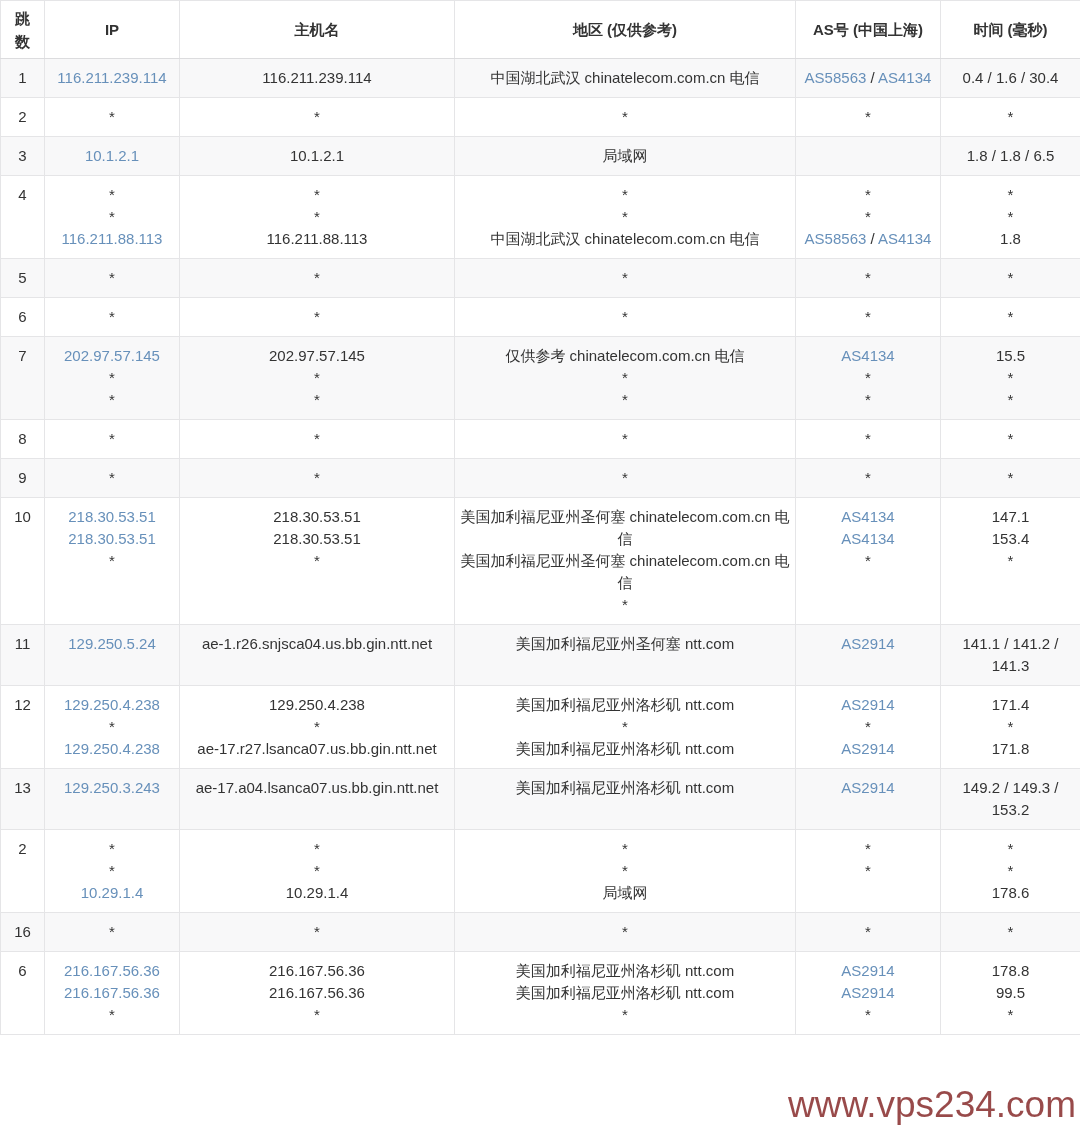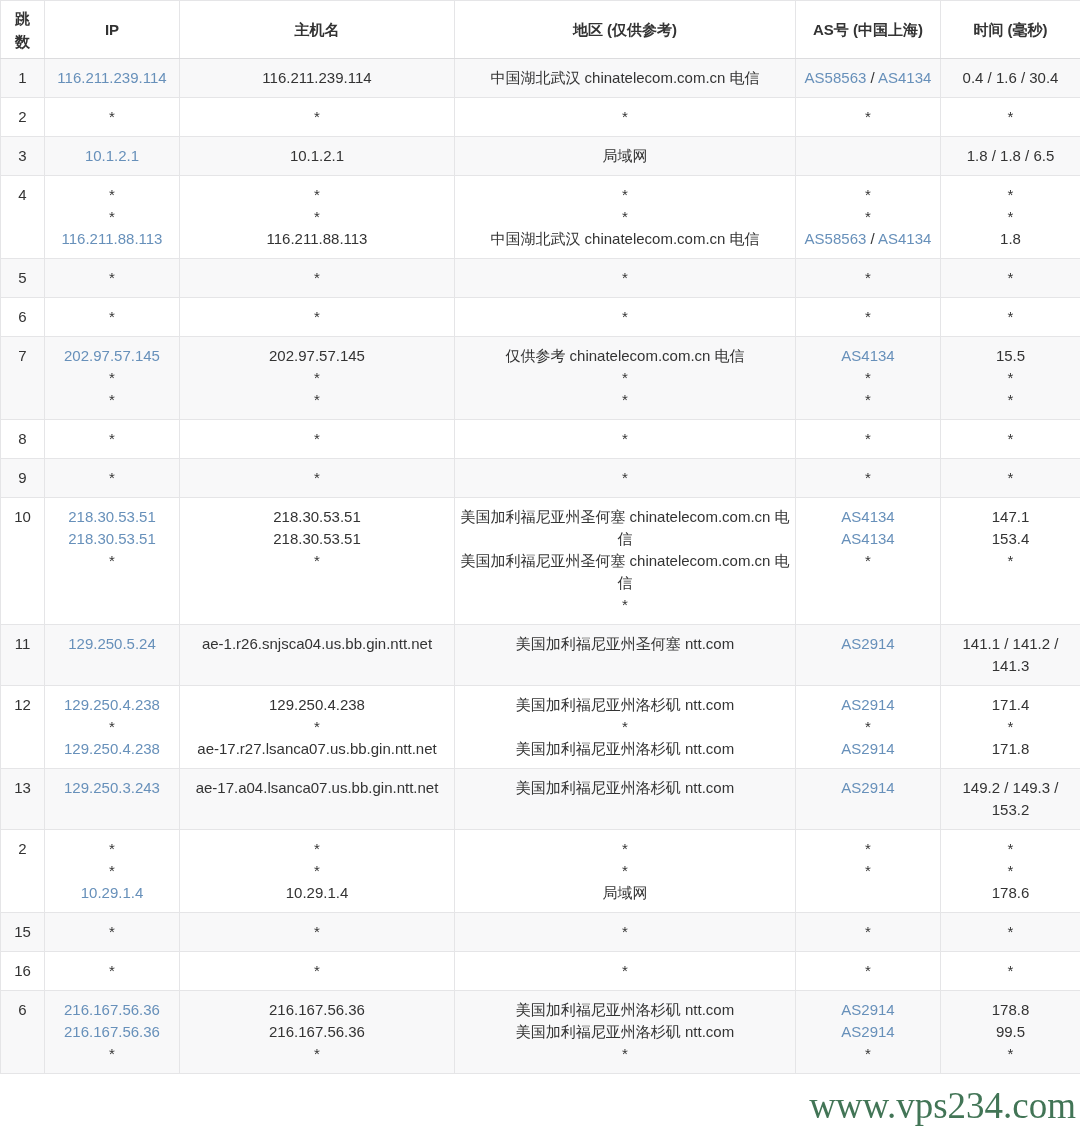--- a/index.html
+++ b/index.html
@@ -41,26 +41,25 @@
   table.trace tbody tr:nth-child(odd) td { background: #f8f8f9; }
   table.trace tbody tr:nth-child(even) td { background: #ffffff; }
   .line { display: block; }
   .lnk { color: #6790ba; cursor: pointer; text-decoration: none; }
   .watermark {
     position: absolute;
     top: 1084px;
     right: 4px;
     font-size: 37px;
     font-weight: 400;
-    color: #14532d;
+    color: #7f1d1d;
     opacity: 0.8;
     white-space: nowrap;
     z-index: 5;
     pointer-events: none;
-    font-family: Liberation Serif, serif;
   }
 </style>
 </head>
 <body>
 
 <div class="page">
   <table class="trace">
     <colgroup>
       <col style="width:44px">
       <col style="width:135px">
@@ -373,38 +372,20 @@
             <div class="line"><span>*</span></div>
             <div class="line"><span>*</span></div>
           </td>
     <td>
             <div class="line"><span>*</span></div>
             <div class="line"><span>*</span></div>
             <div class="line"><span>178.6</span></div>
           </td>
   </tr>
         <tr>
-    <td>15</td>
-    <td>
-            <div class="line"><span>*</span></div>
-          </td>
-    <td>
-            <div class="line"><span>*</span></div>
-          </td>
-    <td>
-            <div class="line"><span>*</span></div>
-          </td>
-    <td>
-            <div class="line"><span>*</span></div>
-          </td>
-    <td>
-            <div class="line"><span>*</span></div>
-          </td>
-  </tr>
-        <tr>
     <td>16</td>
     <td>
             <div class="line"><span>*</span></div>
           </td>
     <td>
             <div class="line"><span>*</span></div>
           </td>
     <td>
             <div class="line"><span>*</span></div>
           </td>

